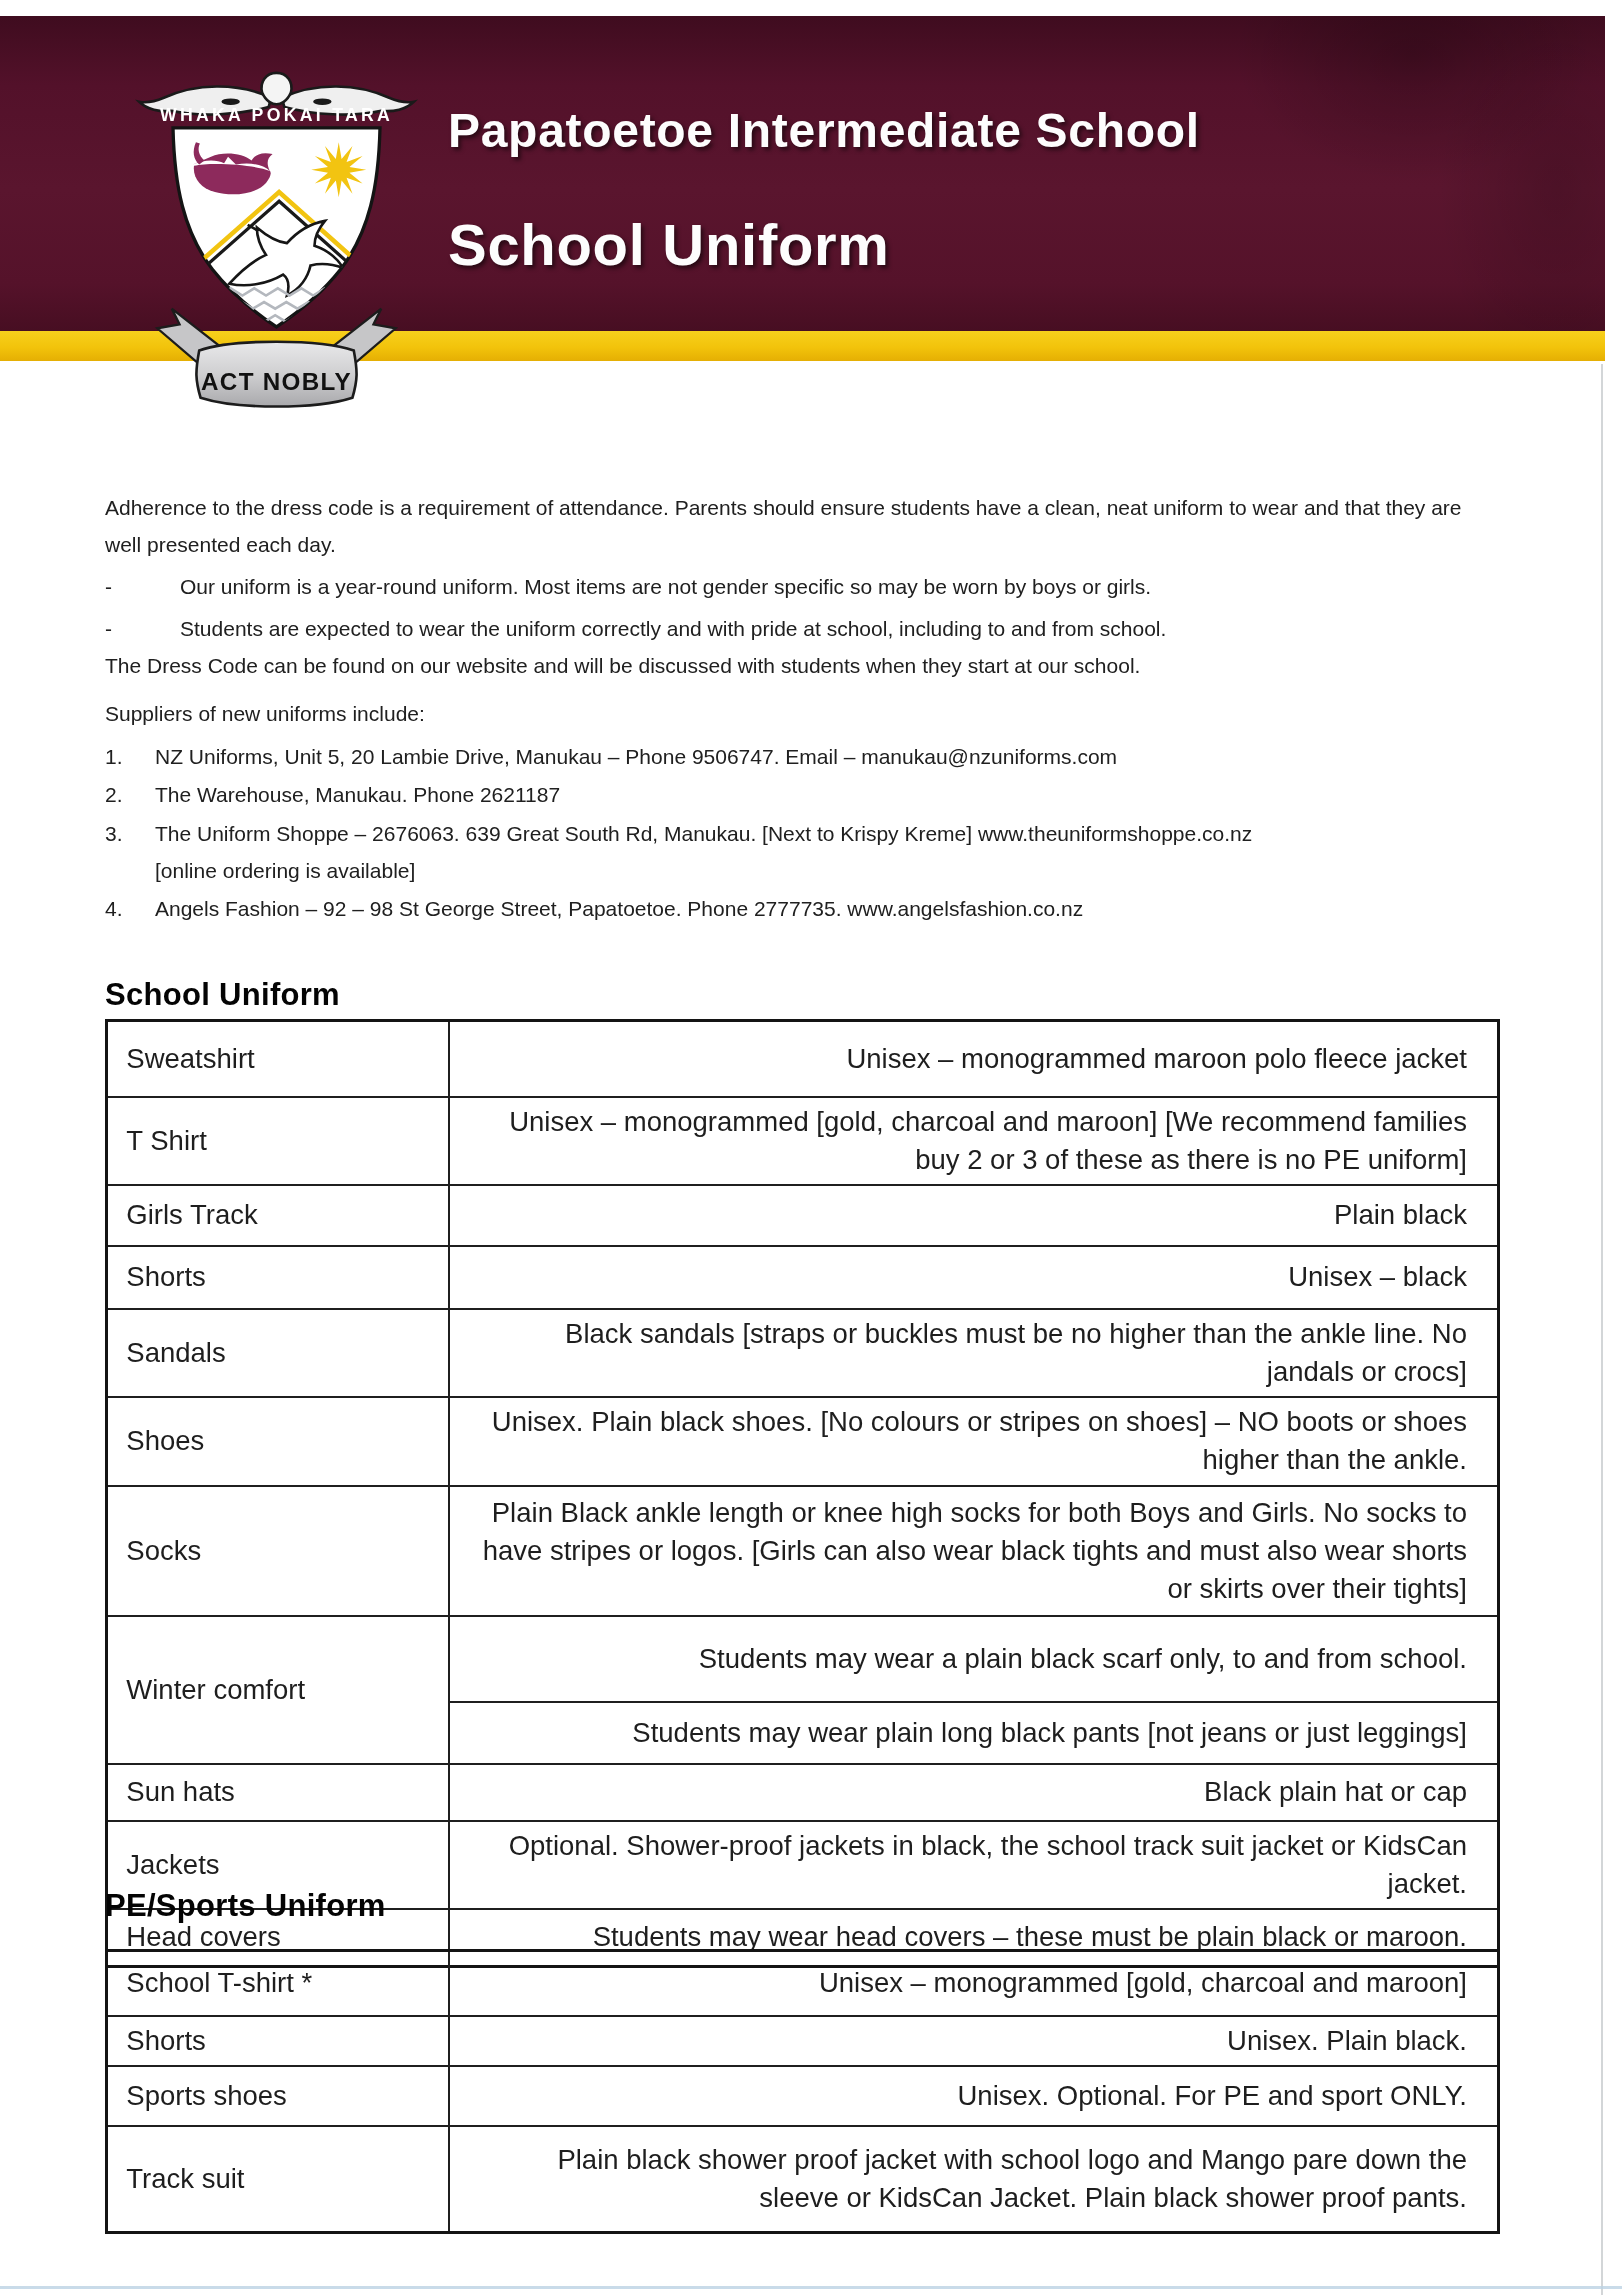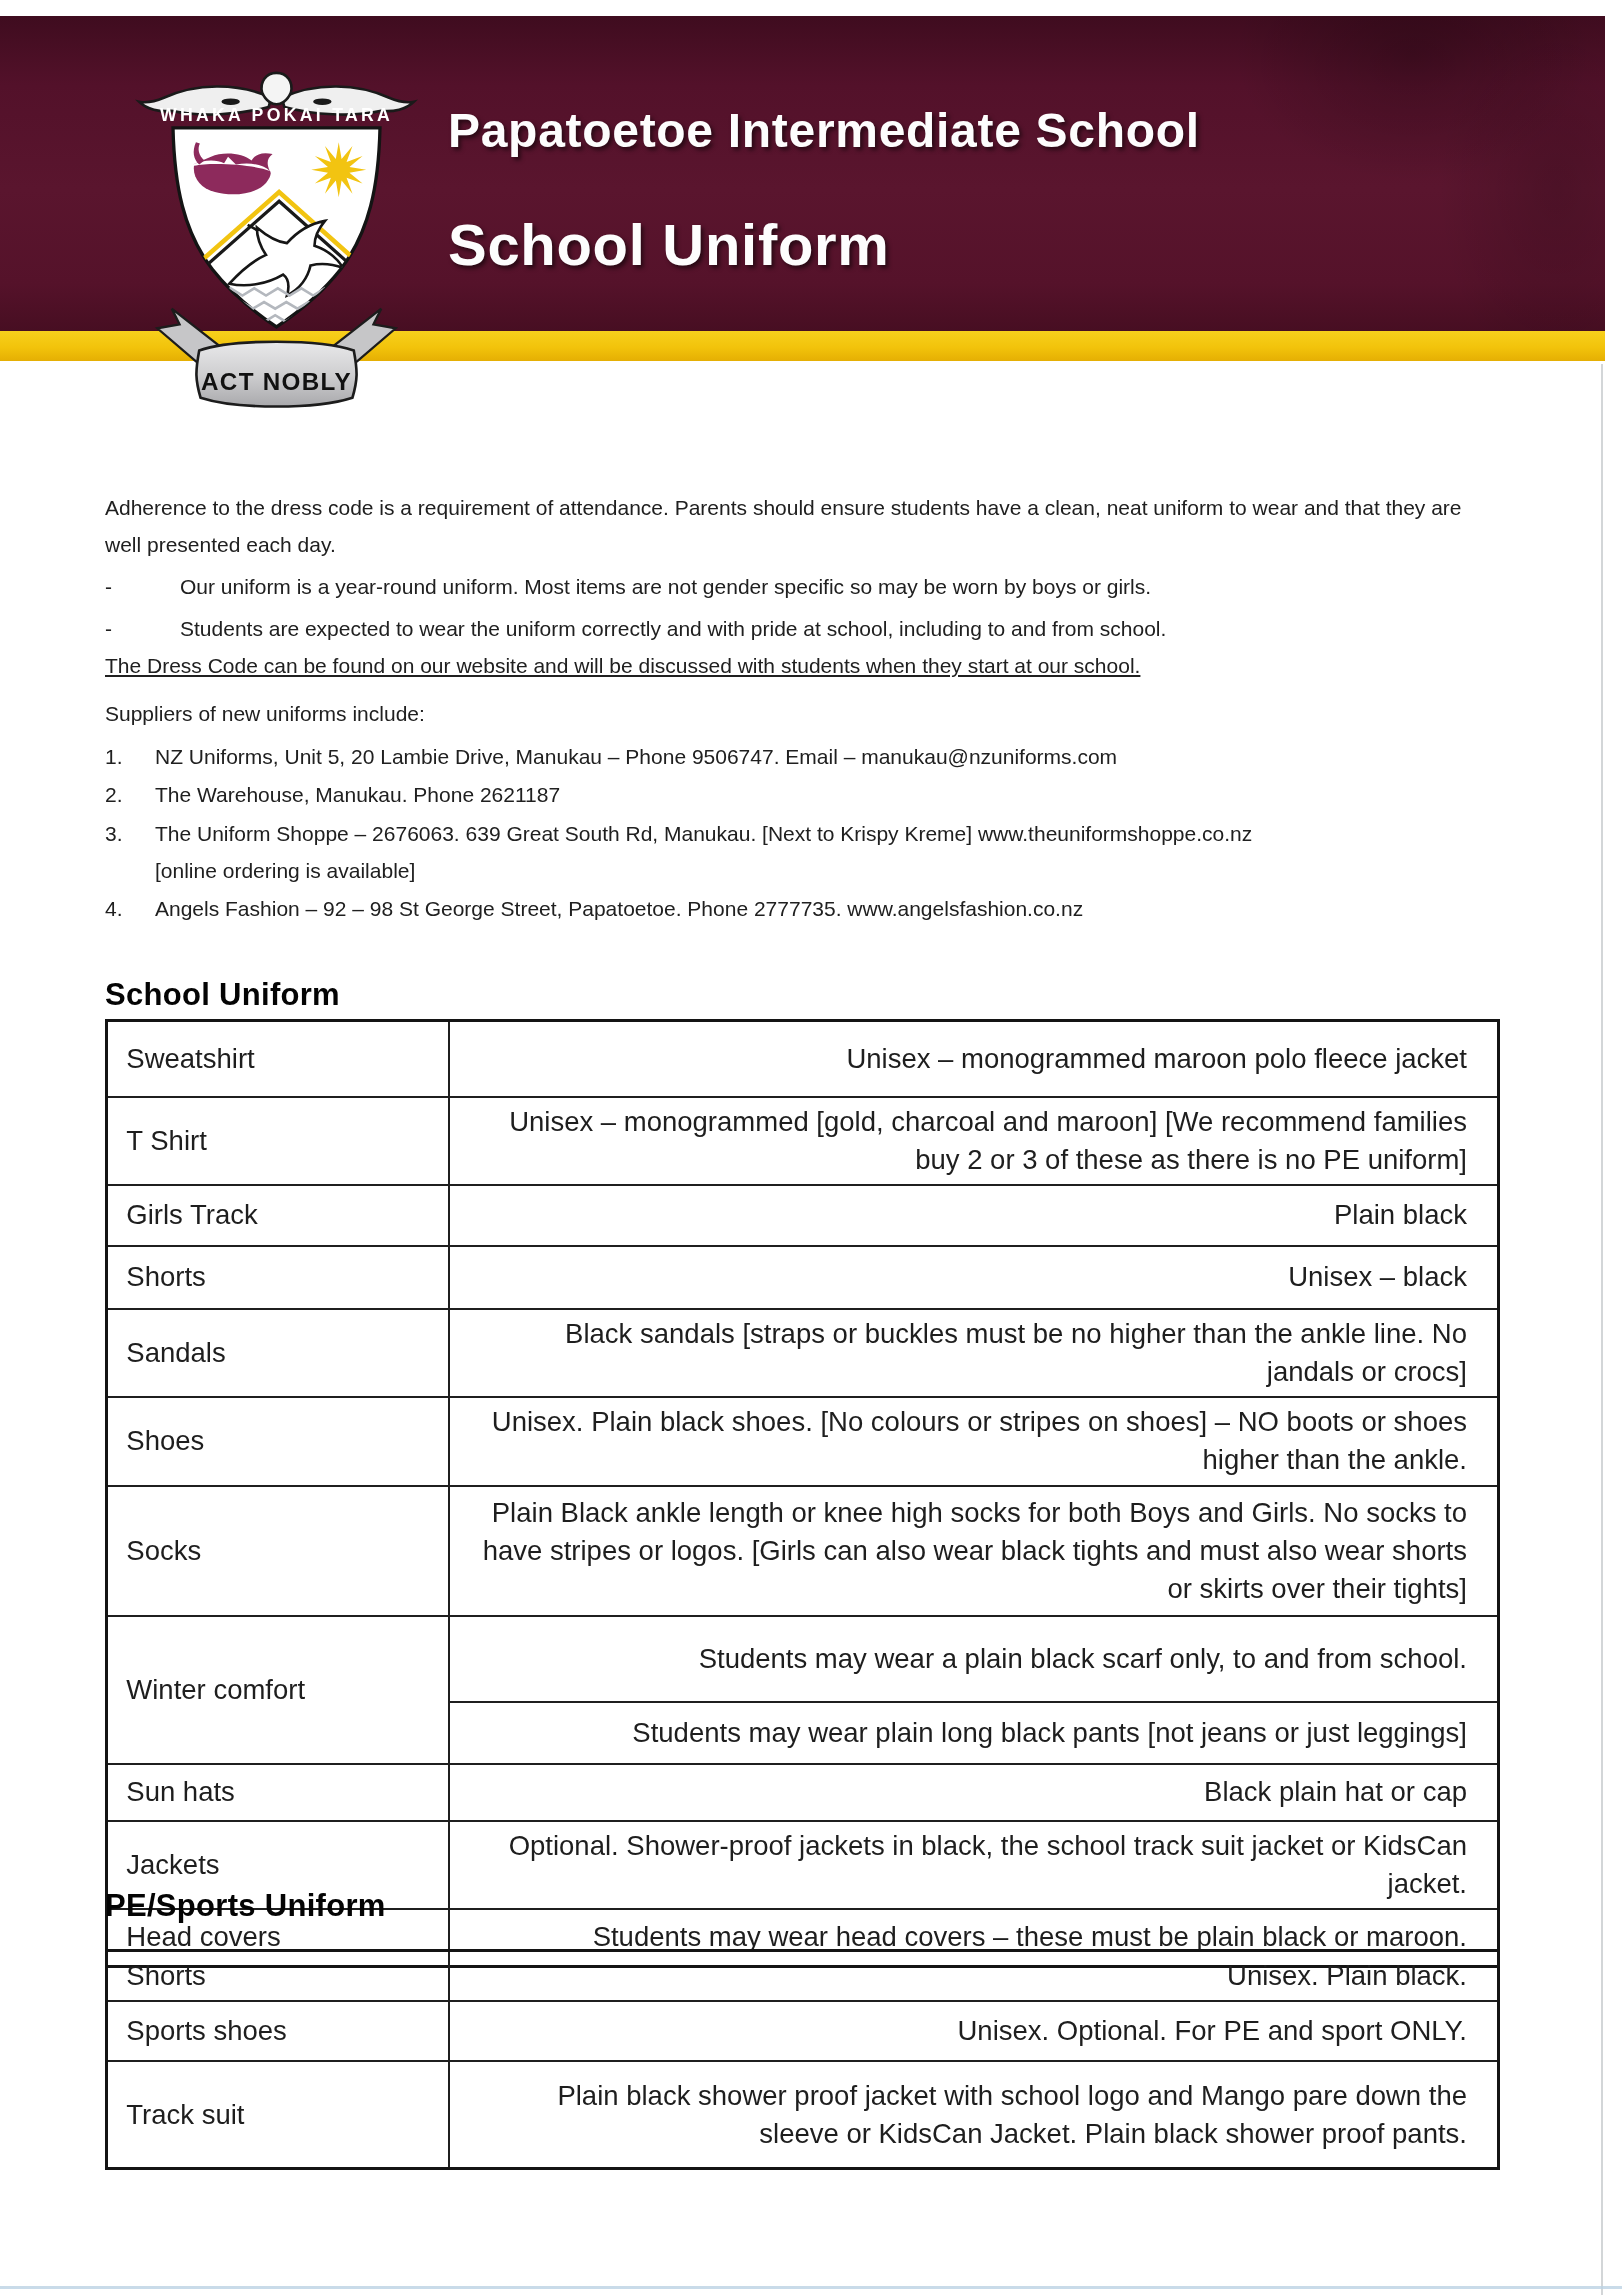--- a/index.html
+++ b/index.html
@@ -48,21 +48,21 @@
   .bottom-scan-line{
     position:absolute;left:0;right:0;top:2286px;height:3.3px;
     background:#bcd2e4;opacity:.8;
   }
   
   .content{position:absolute;left:105px;width:1396px;font-size:21px;color:#202020;}
   .intro{top:489px;line-height:37px;}
   .intro p{margin:0;}
   .bullet-row{display:flex;margin-top:5.2px;}
   .bullet-dash{width:75px;flex:0 0 75px;}
-  .closing{margin-top:5.2px;text-decoration:underline;}
+  .closing{margin-top:5.2px;}
   .sup-heading{top:695px;line-height:37px;}
   .sup-list{top:738px;line-height:37px;}
   .sup-item{display:flex;margin-bottom:1.3px;}
   .sup-num{width:50px;flex:0 0 50px;}
   .sup-body{flex:1;}
   
   .sec-heading{
     position:absolute;left:105px;
     font-size:31px;font-weight:bold;color:#040404;letter-spacing:0.3px;
   }
@@ -261,20 +261,24 @@
     <tr class="r10">
       <td class="c1">Head covers</td>
       <td class="c2">Students may wear head covers – these must be plain black or maroon.</td>
     </tr>
   </tbody>
     </table>
 
   <div class="sec-heading sec2">PE/Sports Uniform</div>
   <table class="uniform t2">
     <tbody>
+        <tr class="p0">
+      <td class="c1">School T-shirt *</td>
+      <td class="c2">Unisex – monogrammed [gold, charcoal and maroon]</td>
+    </tr>
     <tr class="p1">
       <td class="c1">Shorts</td>
       <td class="c2">Unisex. Plain black.</td>
     </tr>
     <tr class="p2">
       <td class="c1">Sports shoes</td>
       <td class="c2">Unisex. Optional. For PE and sport ONLY.</td>
     </tr>
     <tr class="p3">
       <td class="c1">Track suit</td>

